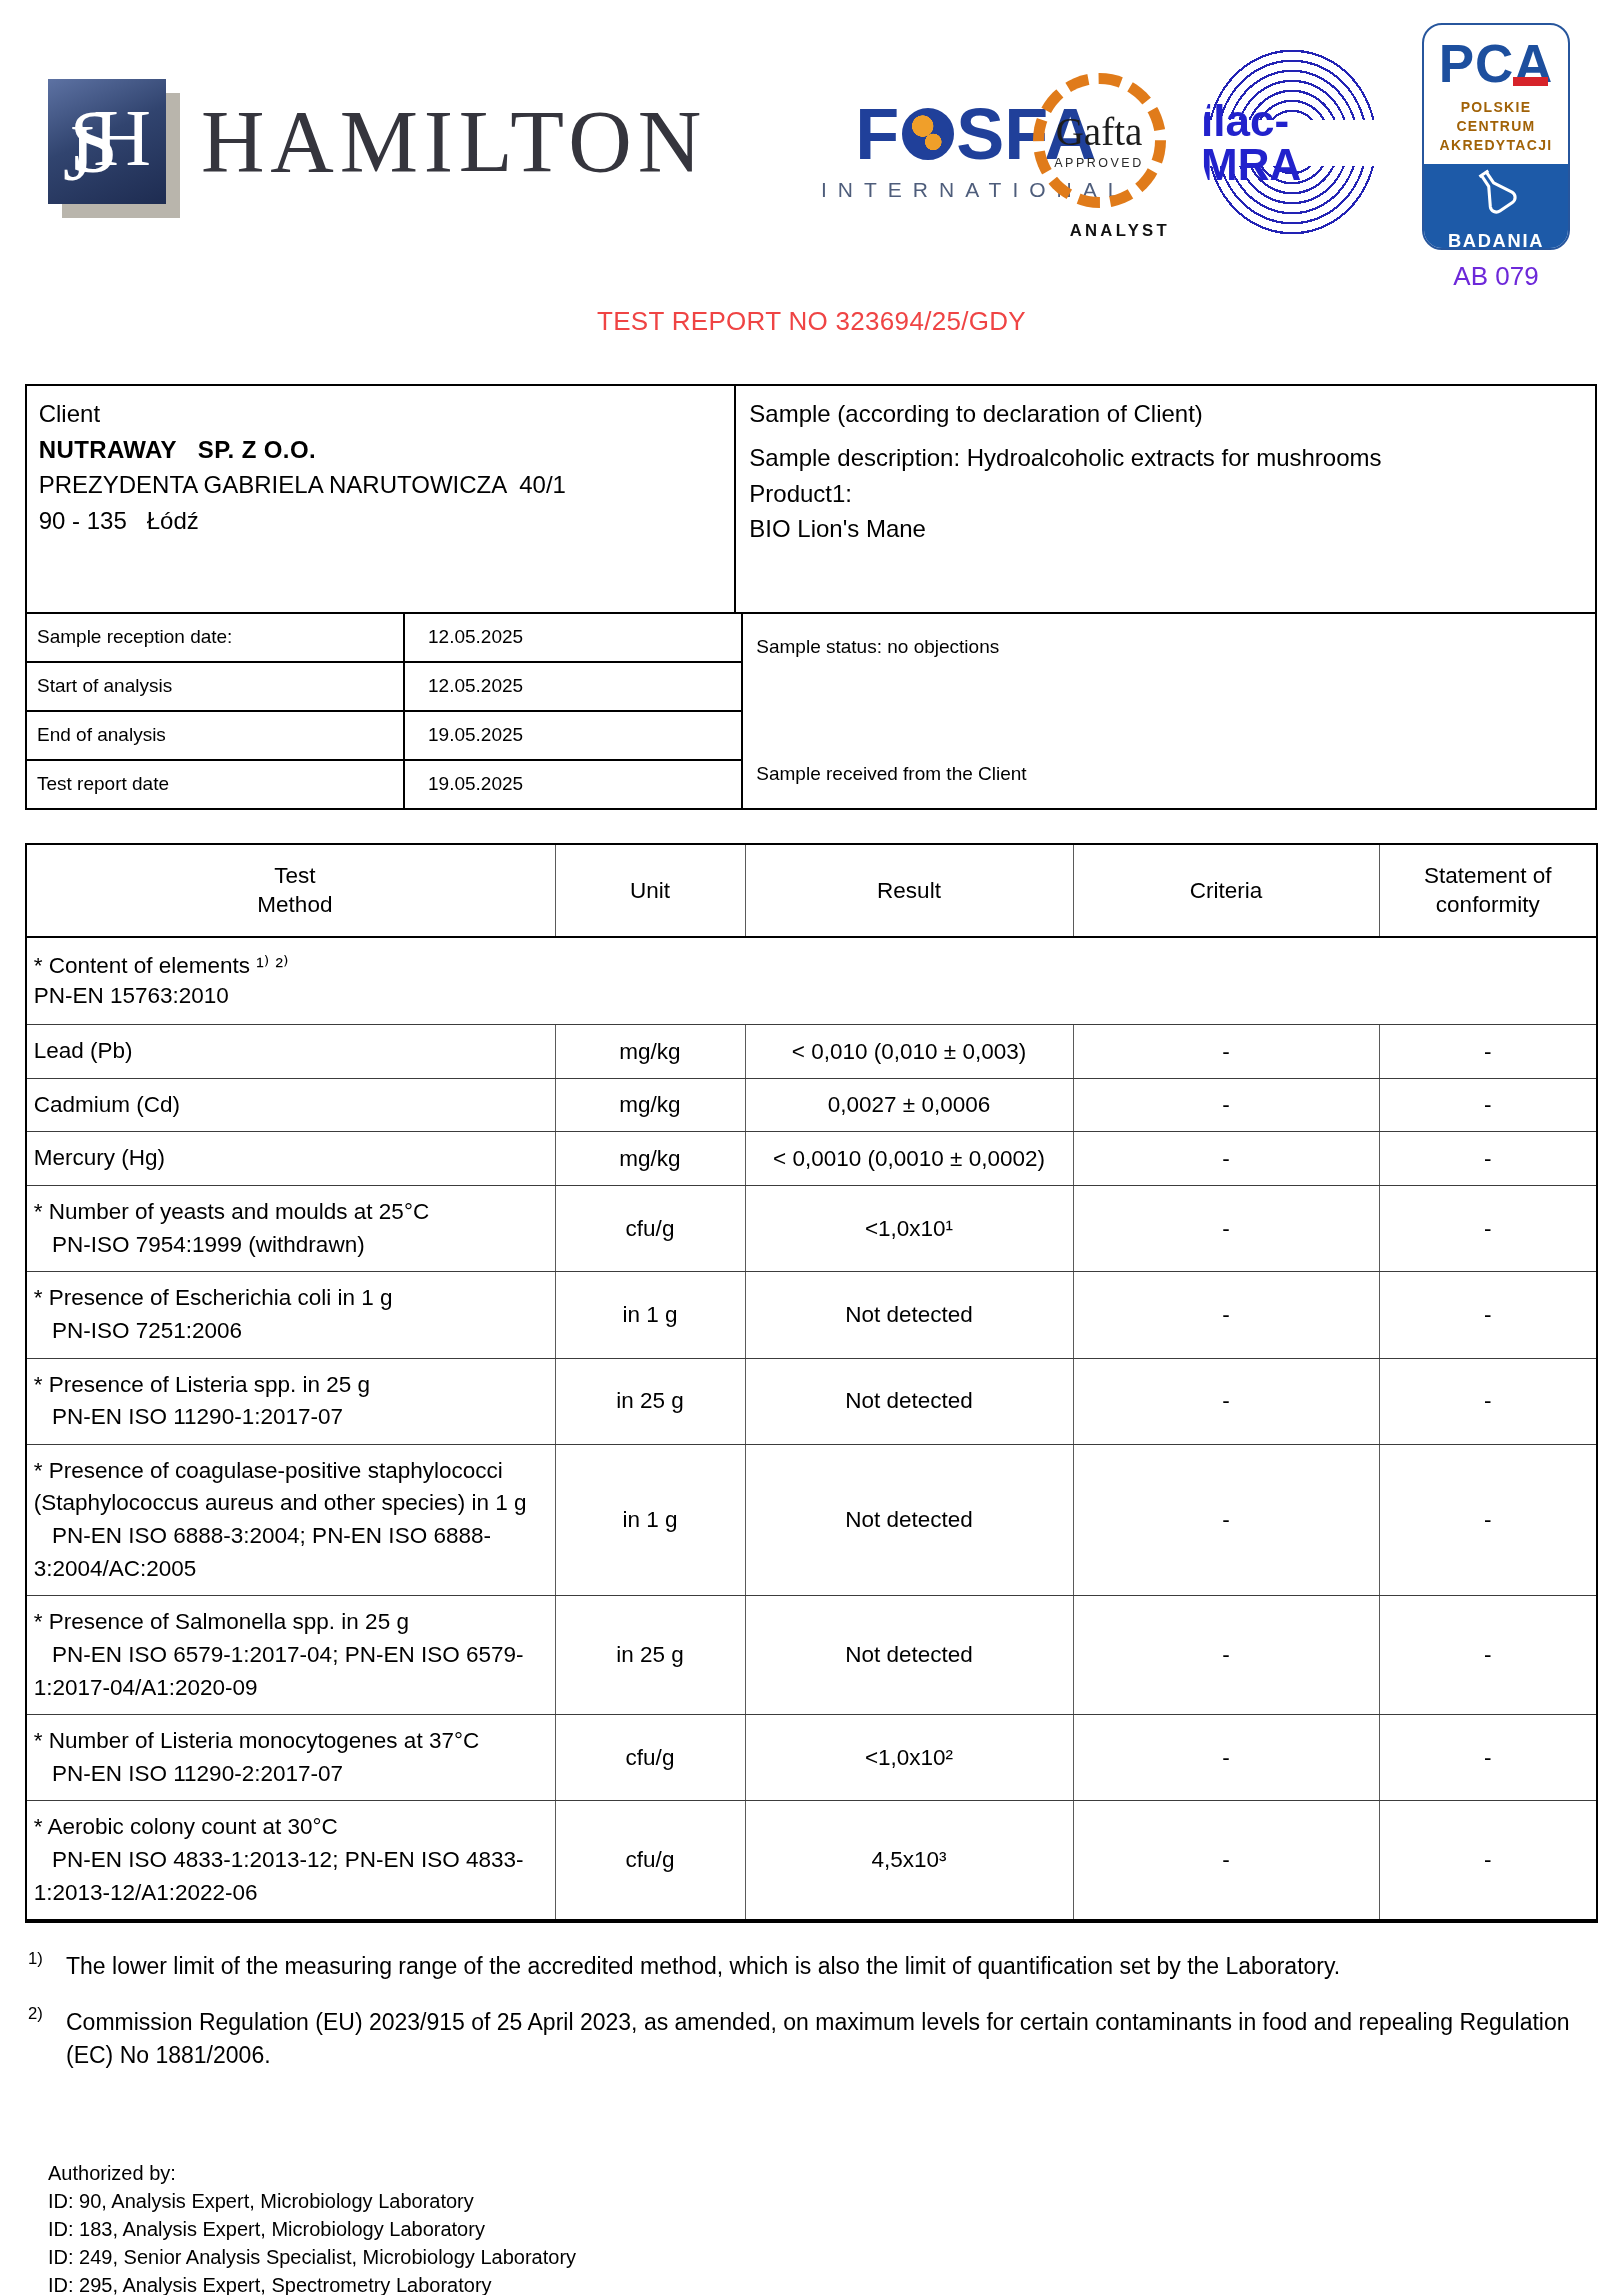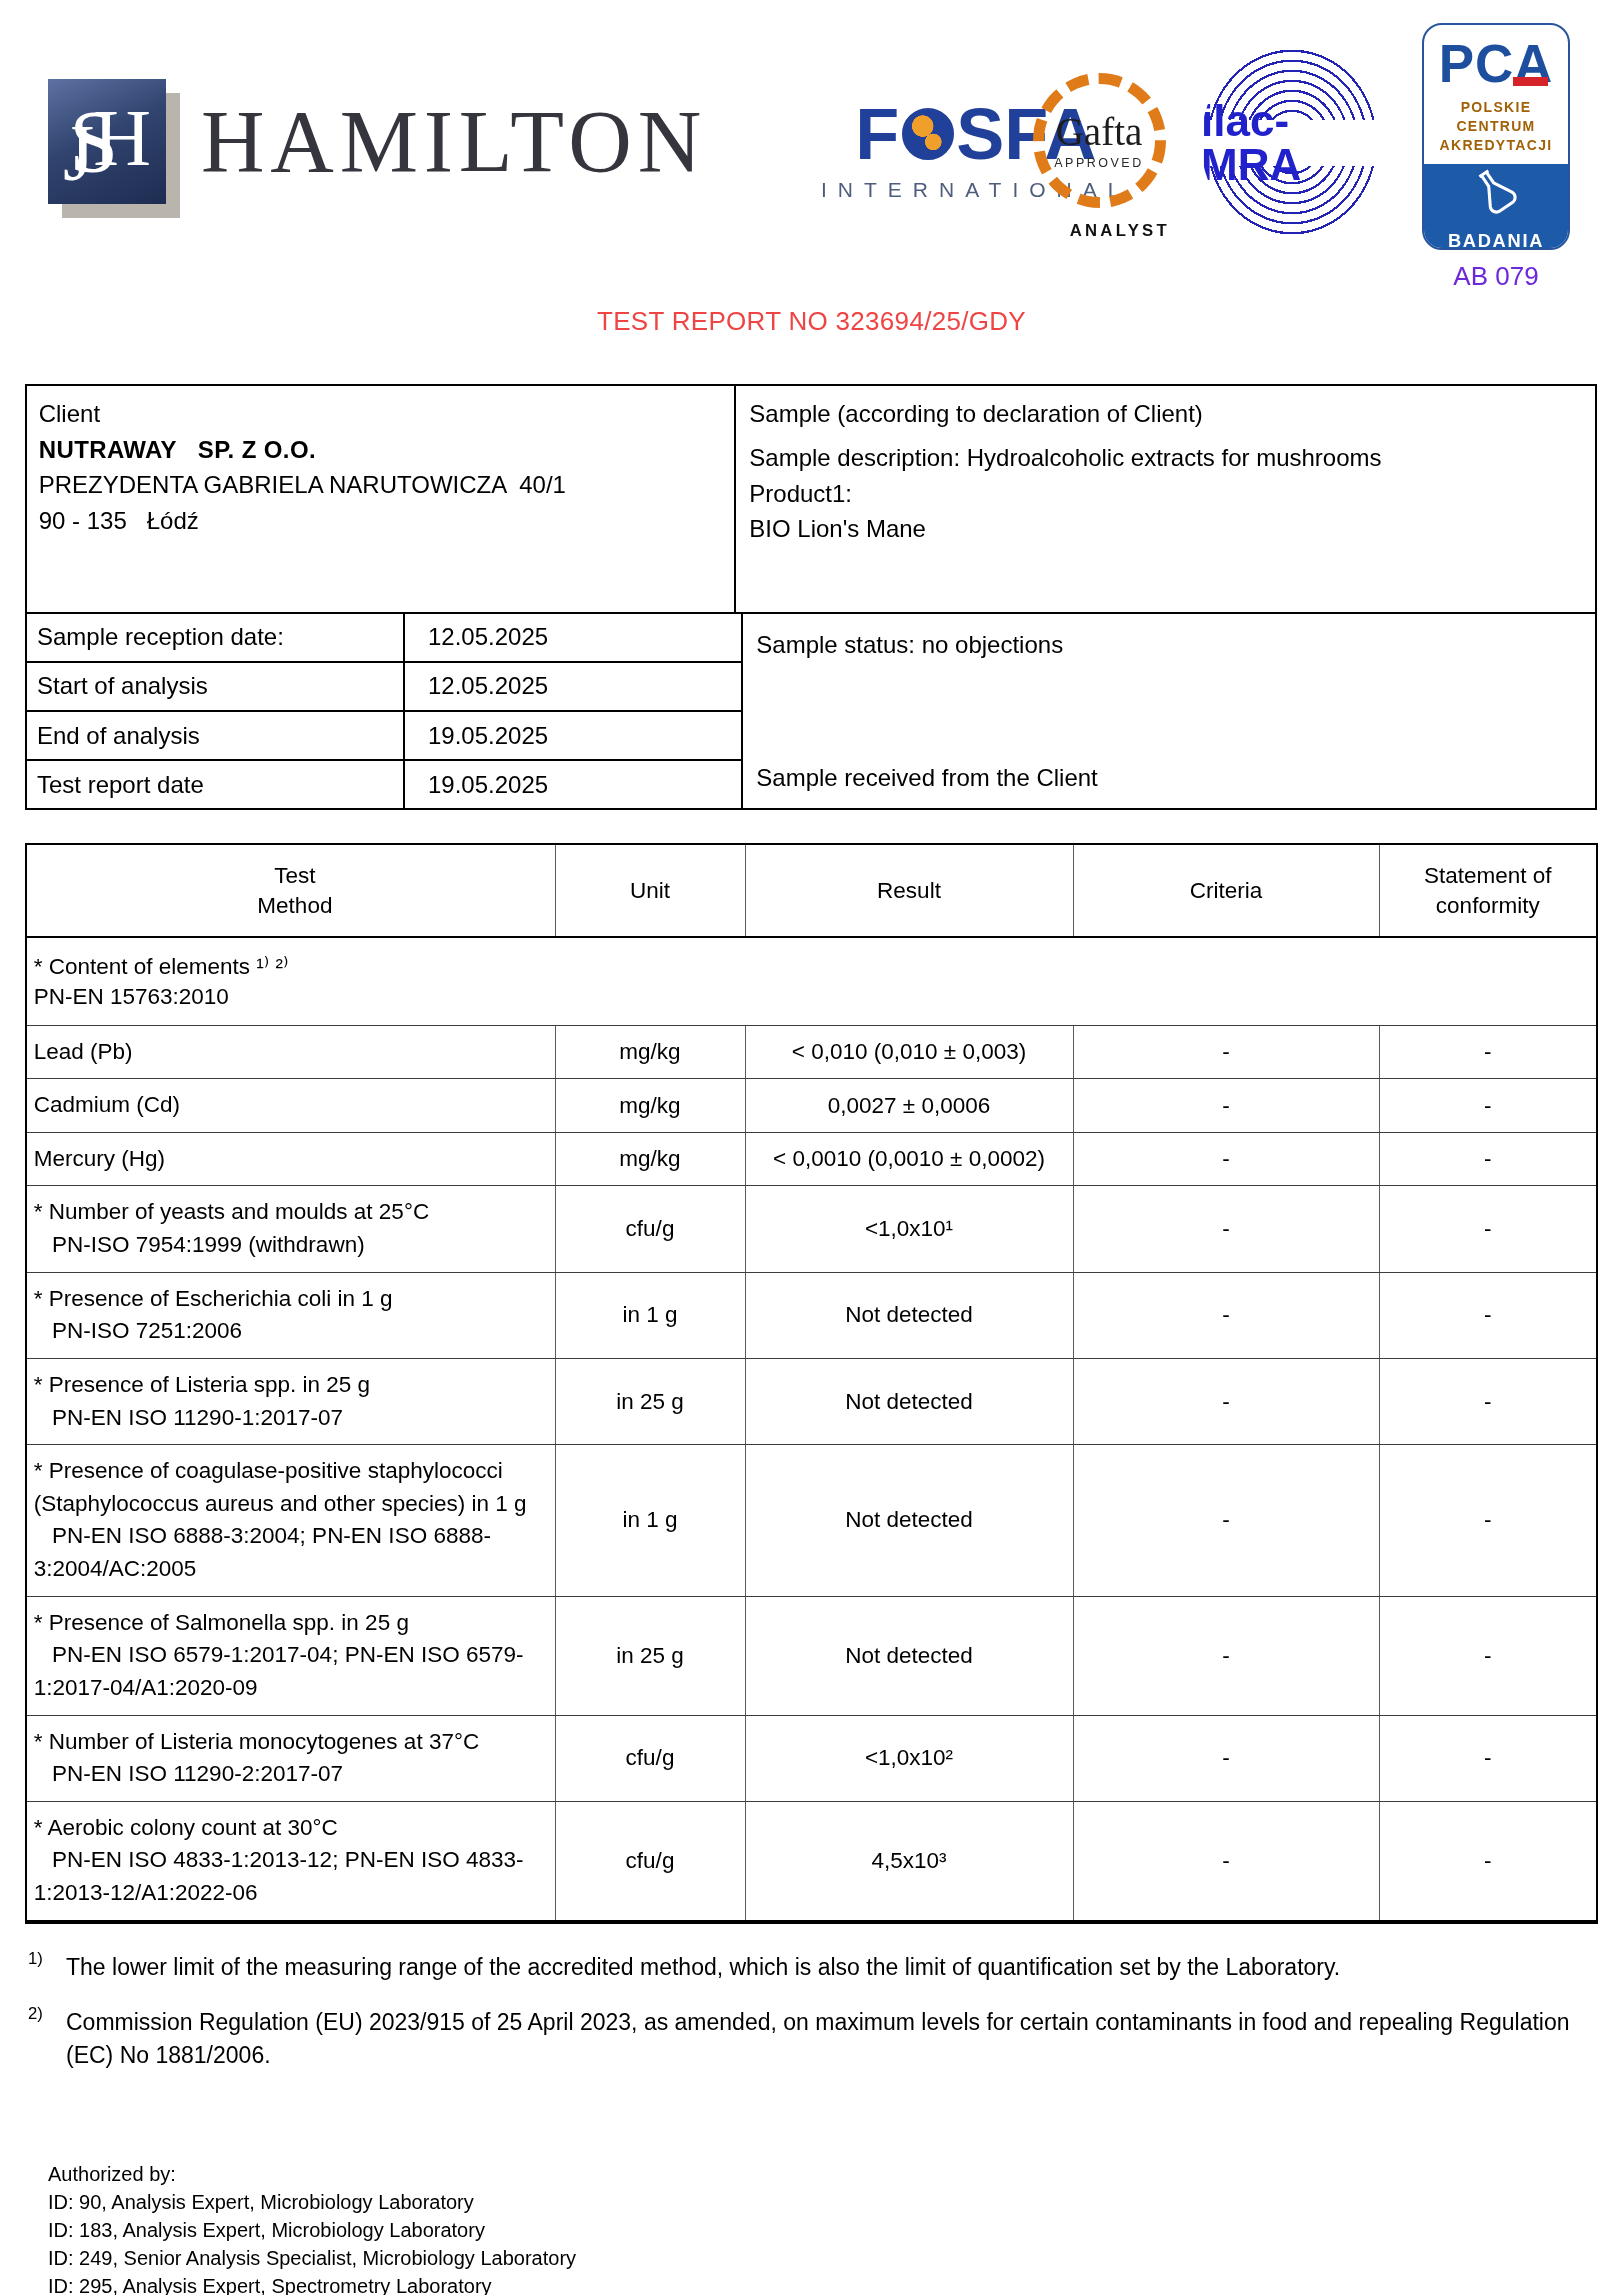--- a/index.html
+++ b/index.html
@@ -88,21 +88,21 @@
   .t-client, .t-dates { width:1572px; margin-left:25px;border-radius:21px; }
   .t-client { margin-top:47px; border:2.5px solid #000; }
   .t-client td { border:2.5px solid #000; vertical-align:top; font-size:24px; }
   .c-left { width:709px; height:228px; padding:10px 11.7px; }
   .c-right { padding:10px 13.3px; }
   .line { display:block; white-space:pre-wrap; line-height:1.48; }
   .client-name { font-weight:bold; letter-spacing:0.4px; }
   .c-right .line.sample-label { margin-bottom:8.3px; }
 
   .t-dates { border:2.5px solid #000; margin-top:-2.5px; }
-  .t-dates td { border:2.5px solid #000; font-size:24px; vertical-align:middle; }
+  .t-dates td { border:2.5px solid #000; font-size:19px; vertical-align:middle; }
   .d-label { width:378px; height:49px; padding:5px 10px; }
   .d-value { width:338px; padding:5px 23px; }
   .d-side { vertical-align:top; padding:15px 13.3px; }
   .d-side .status { line-height:1.3; }
   .d-side .received { margin-top:102px; line-height:1.3; }
 
   
   .t-results { width:1572px; margin:33px 0 0 25px; border:2.5px solid #000; border-bottom-width:4.2px; }
   .t-results th, .t-results td {
     border-left:0.8px solid #5a5a5a; border-right:0.8px solid #5a5a5a;

